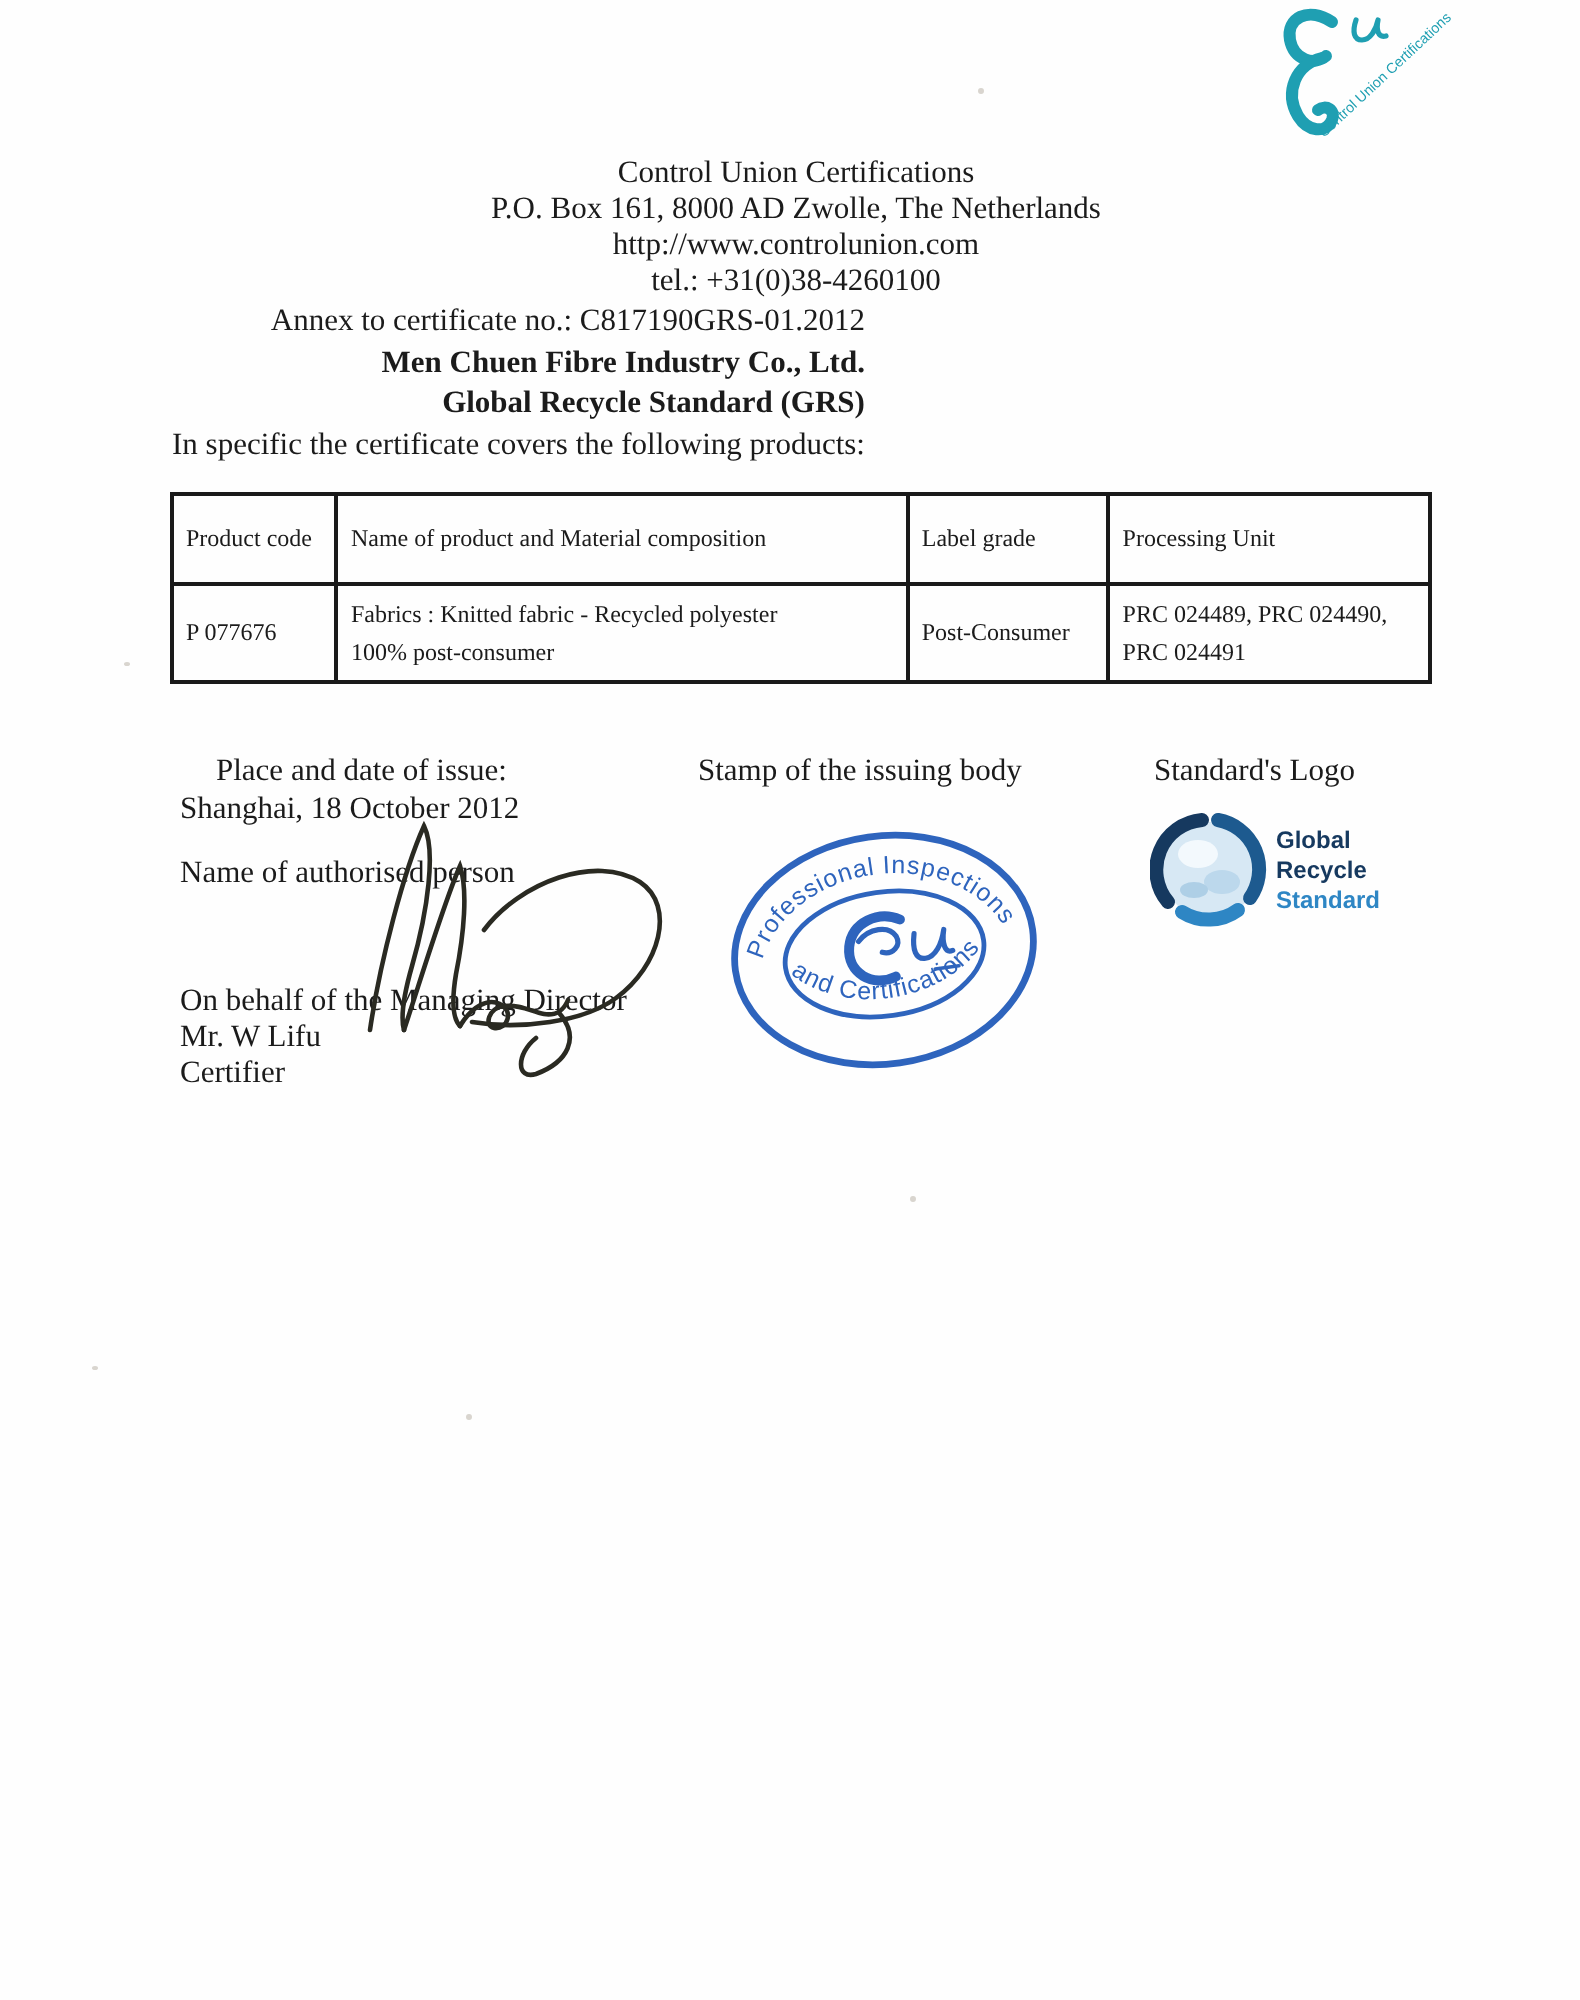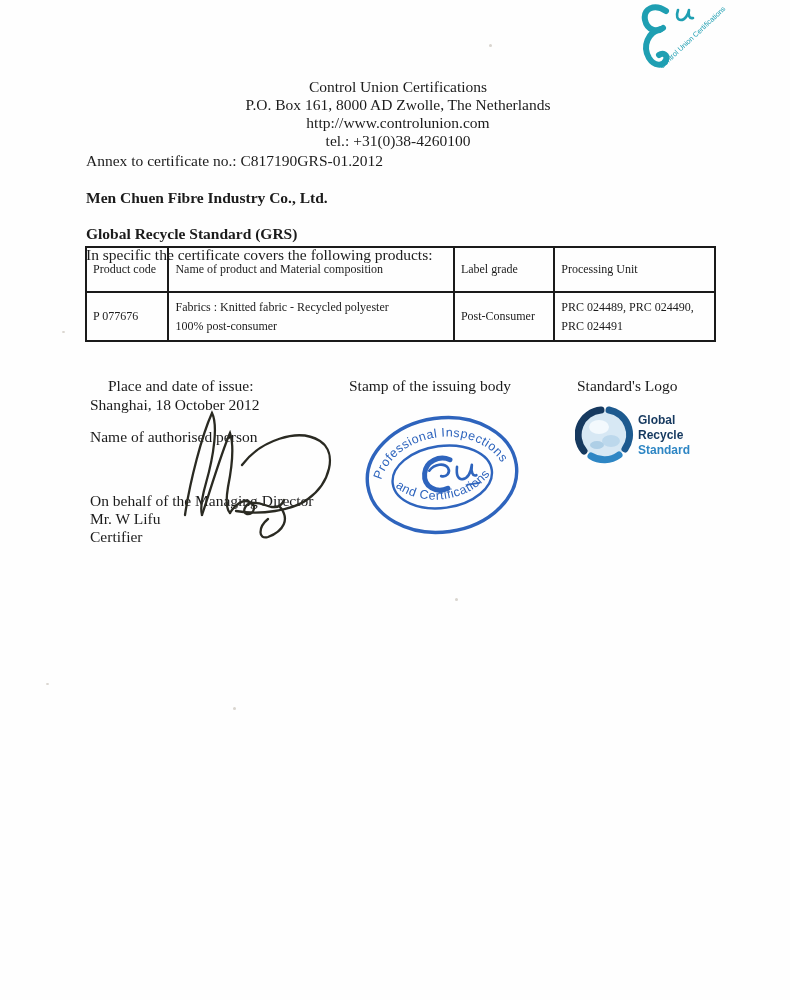--- a/index.html
+++ b/index.html
@@ -6,23 +6,23 @@
   html,body { background:#ffffff; }
   .page {
     position:relative; width:790px; height:1000px; background:#fefefe;
     font-family:"Liberation Serif", serif; color:#1b1b1b; overflow:hidden;
   }
   .header {
     position:absolute; top:78px; left:0; width:796px; text-align:center;
     font-size:15.5px; line-height:18px;
   }
   .annex {
-    position:absolute; top:151px; left:86px; font-size:15.5px; line-height:20.5px;
+    position:absolute; top:151px; left:86px; font-size:15.5px; line-height:20.5px;text-align:right;
   }
-  .annex .bold { font-weight:bold;margin-top:16px; }
+  .annex .bold { font-weight:bold; }
   .products-table {
     position:absolute; top:246px; left:85px; width:631px;
     border-collapse:collapse; font-size:12px; table-layout:fixed;
   }
   .products-table th, .products-table td {
     border:2px solid #1a1a1a; font-weight:normal; text-align:left;
     vertical-align:middle; padding:4px 6px; line-height:19px;
   }
   .products-table thead tr { height:45px; }
   .products-table tbody tr { height:49px; }

